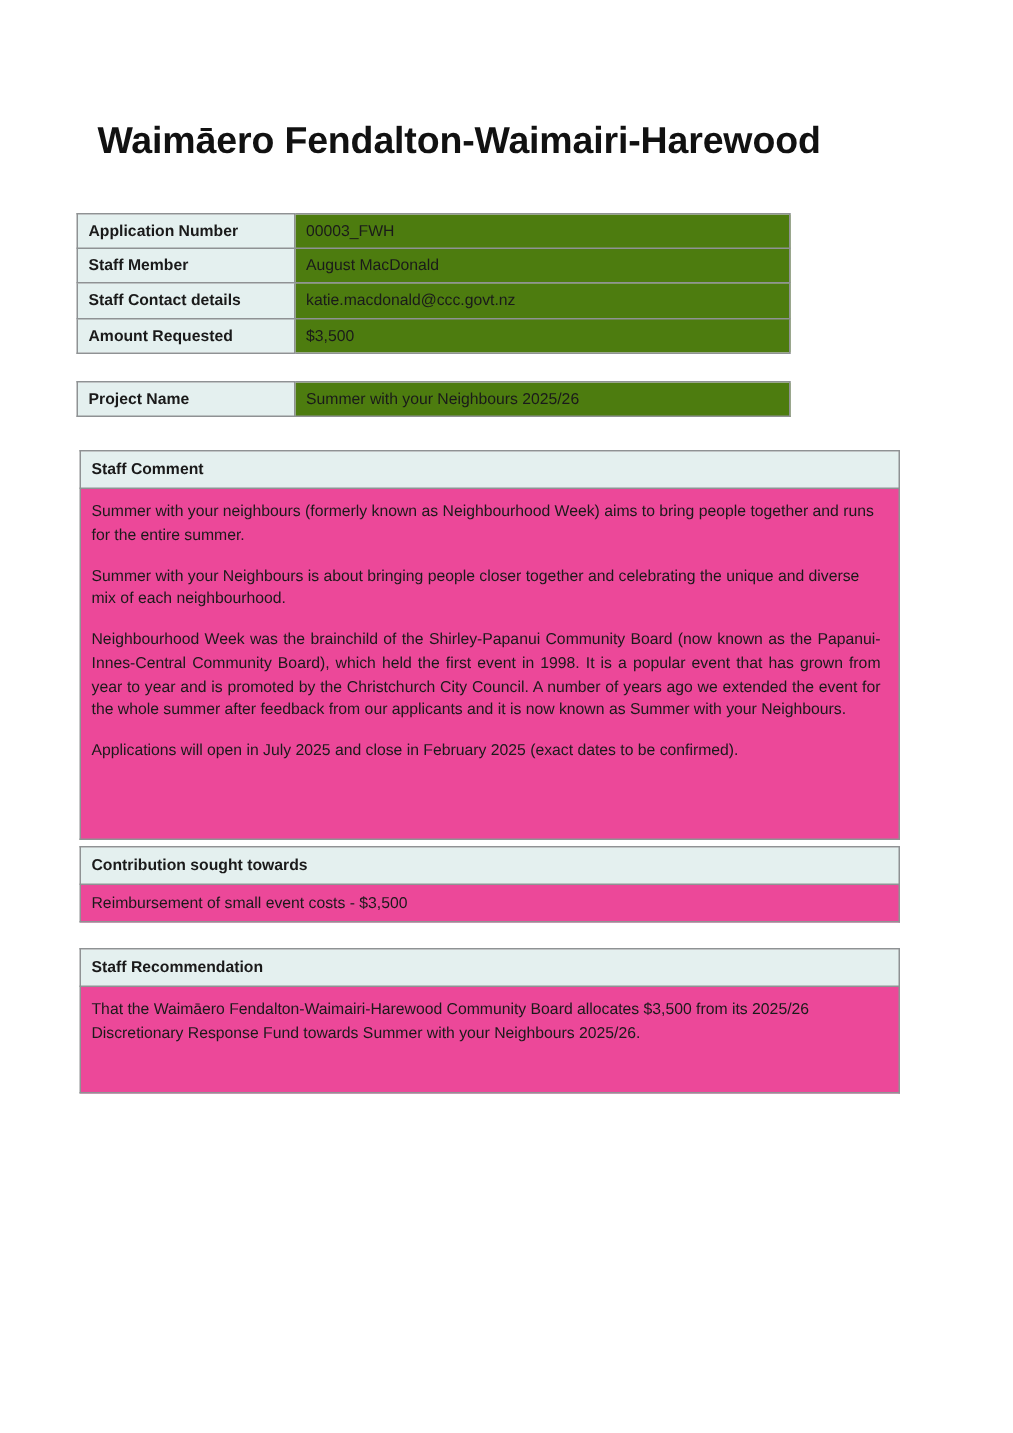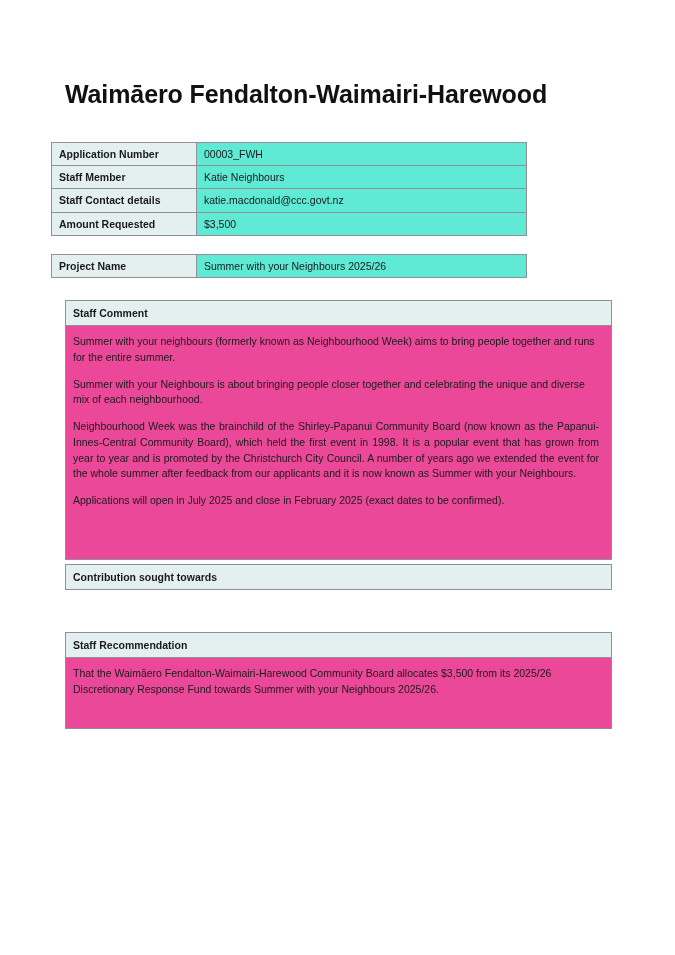--- a/index.html
+++ b/index.html
@@ -44,39 +44,39 @@
     width: 476px;
     border-collapse: collapse;
     table-layout: fixed;
   }
   .tbl td {
     border: 1px solid #8f9294;
     padding: 4px 6px 4px 7px;
     font-size: 10.5px;
     line-height: 1.35;
     vertical-align: middle;
-    background: #5eead4;
+    background: #4d7c0f;
   }
   .tbl td.hdr {
     background: #e4f0ef;
     font-weight: bold;
   }
   .tbl col.k { width: 145px; }
 
   
   #info-table { top: 142px; }
   #info-table td { height: 14px; }
 
   
   #project-table { top: 254px; }
 
   
   .section {
     position: absolute;
-    left: 65px;
+    left: 53px;
     width: 547px;
     border-collapse: collapse;
     table-layout: fixed;
   }
   .section td {
     border: 1px solid #8f9294;
     font-size: 10.5px;
     line-height: 1.35;
     background: #ec4899;
   }
@@ -122,21 +122,21 @@
         <col class="k">
         <col>
       </colgroup>
     <tbody>
       <tr>
         <td class="hdr">Application Number</td>
         <td>00003_FWH</td>
       </tr>
       <tr>
         <td class="hdr">Staff Member</td>
-        <td>Katie Neighbours</td>
+        <td>August MacDonald</td>
       </tr>
       <tr>
         <td class="hdr">Staff Contact details</td>
         <td>katie.macdonald@ccc.govt.nz</td>
       </tr>
       <tr>
         <td class="hdr">Amount Requested</td>
         <td>$3,500</td>
       </tr>
     </tbody>
@@ -169,20 +169,23 @@
         </td>
       </tr>
     </tbody>
   </table>
 
   <table class="section" id="contribution-section">
     <tbody>
       <tr>
         <td class="banner">Contribution sought towards</td>
       </tr>
+      <tr>
+        <td class="body">Reimbursement of small event costs - $3,500</td>
+      </tr>
     </tbody>
   </table>
 
   <table class="section" id="recommendation-section">
     <tbody>
       <tr>
         <td class="banner">Staff Recommendation</td>
       </tr>
       <tr>
         <td class="body">

